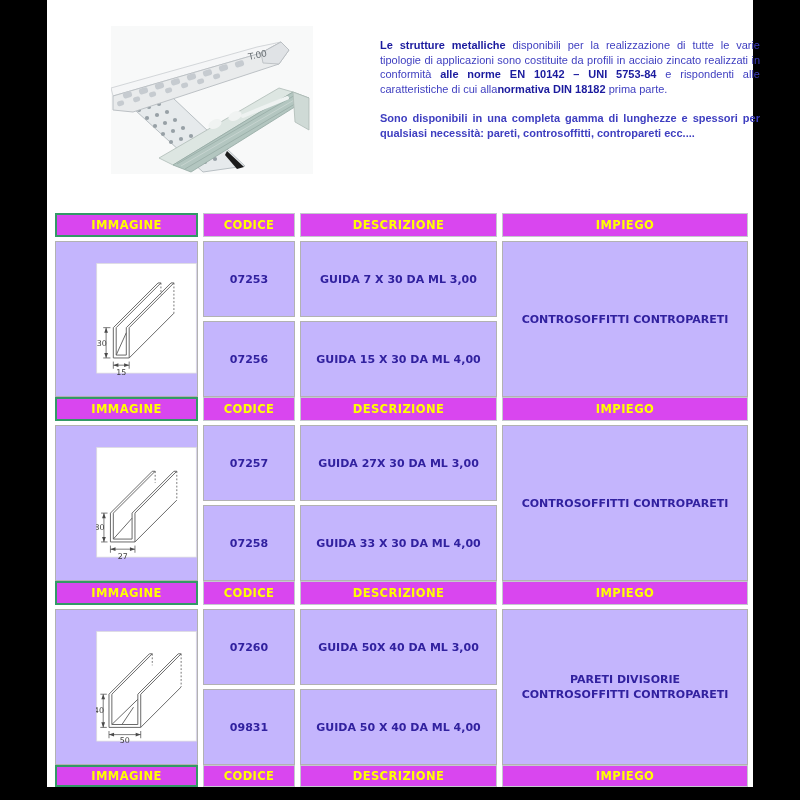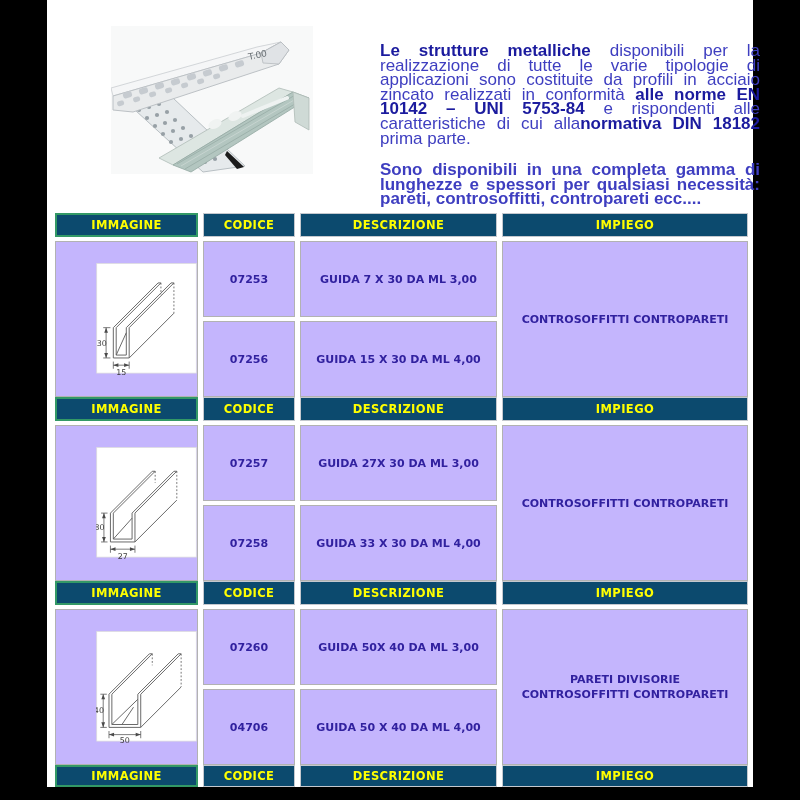--- a/index.html
+++ b/index.html
@@ -4,31 +4,31 @@
 <style>
   html,body{margin:0;padding:0;}
   body{width:800px;height:800px;background:#000;font-family:"DejaVu Sans",sans-serif;}
   .page{position:relative;width:800px;height:800px;overflow:hidden;background:#000;}
   .content{position:absolute;left:47px;top:0;width:706px;height:787px;background:#fff;}
 
   
   .photo{position:absolute;left:64px;top:26px;width:202px;height:148px;}
   .intro{position:absolute;left:333px;top:27px;width:380px;
          font-family:"Liberation Sans",sans-serif;
-         font-size:17px;line-height:14.6px;text-align:justify;
+         font-size:11px;line-height:14.6px;text-align:justify;
          color:#3e3ec0;font-weight:normal;}
   .intro .b{font-weight:bold;color:#1b1b9e;}
   .intro .p2{margin-top:15px;font-weight:bold;}
 
   
   .catalog{position:absolute;left:8px;top:213px;width:694px;}
   .sec{display:grid;grid-template-columns:143px 92px 197px 246px;
        grid-template-rows:24px 76px 76px;gap:4px 5px;}
   .sec.footer{grid-template-rows:22px;}
-  .hcell{background:#0c4a6e;border:1px solid #c4c8ce;color:#ffff00;
+  .hcell{background:#d946ef;border:1px solid #c4c8ce;color:#ffff00;
          font-weight:bold;font-size:11.5px;letter-spacing:.4px;
          display:flex;align-items:center;justify-content:center;box-sizing:border-box;}
   .hcell.green{border:2px solid #339966;}
   .cell{background:#c4b5fd;border:1px solid #b2b2b2;box-sizing:border-box;
         display:flex;align-items:center;justify-content:center;
         color:#31219f;font-weight:bold;font-size:11px;text-align:center;line-height:15px;}
   .imgcell{grid-column:1;grid-row:2/4;align-items:center;justify-content:center;padding-left:40px;}
   .impiego{grid-column:4;grid-row:2/4;padding:0 16px;}
   .c2{grid-column:2}.c3{grid-column:3}.r2{grid-row:2}.r3{grid-row:3}
 
@@ -243,21 +243,21 @@
             <path class="dim" d="M18,144 L62,144"></path>
             <path class="dim" d="M18,139 L18,149 M62,139 L62,149"></path>
             <polygon class="arr" points="18,144 25,141.4 25,146.6"></polygon>
             <polygon class="arr" points="62,144 55,141.4 55,146.6"></polygon>
             <text class="dimtxt" x="33" y="156">50</text>
           </svg>
         </div>
         <div class="cell c2 r2">07260</div>
         <div class="cell c3 r2">GUIDA 50X 40 DA ML 3,00</div>
         <div class="cell impiego">PARETI DIVISORIE CONTROSOFFITTI CONTROPARETI</div>
-        <div class="cell c2 r3">04706</div>
+        <div class="cell c2 r3">09831</div>
         <div class="cell c3 r3">GUIDA 50 X 40 DA ML 4,00</div>
       </div>
 
       <div class="sec footer">
         <div class="hcell green">IMMAGINE</div>
         <div class="hcell">CODICE</div>
         <div class="hcell">DESCRIZIONE</div>
         <div class="hcell">IMPIEGO</div>
       </div>
 

